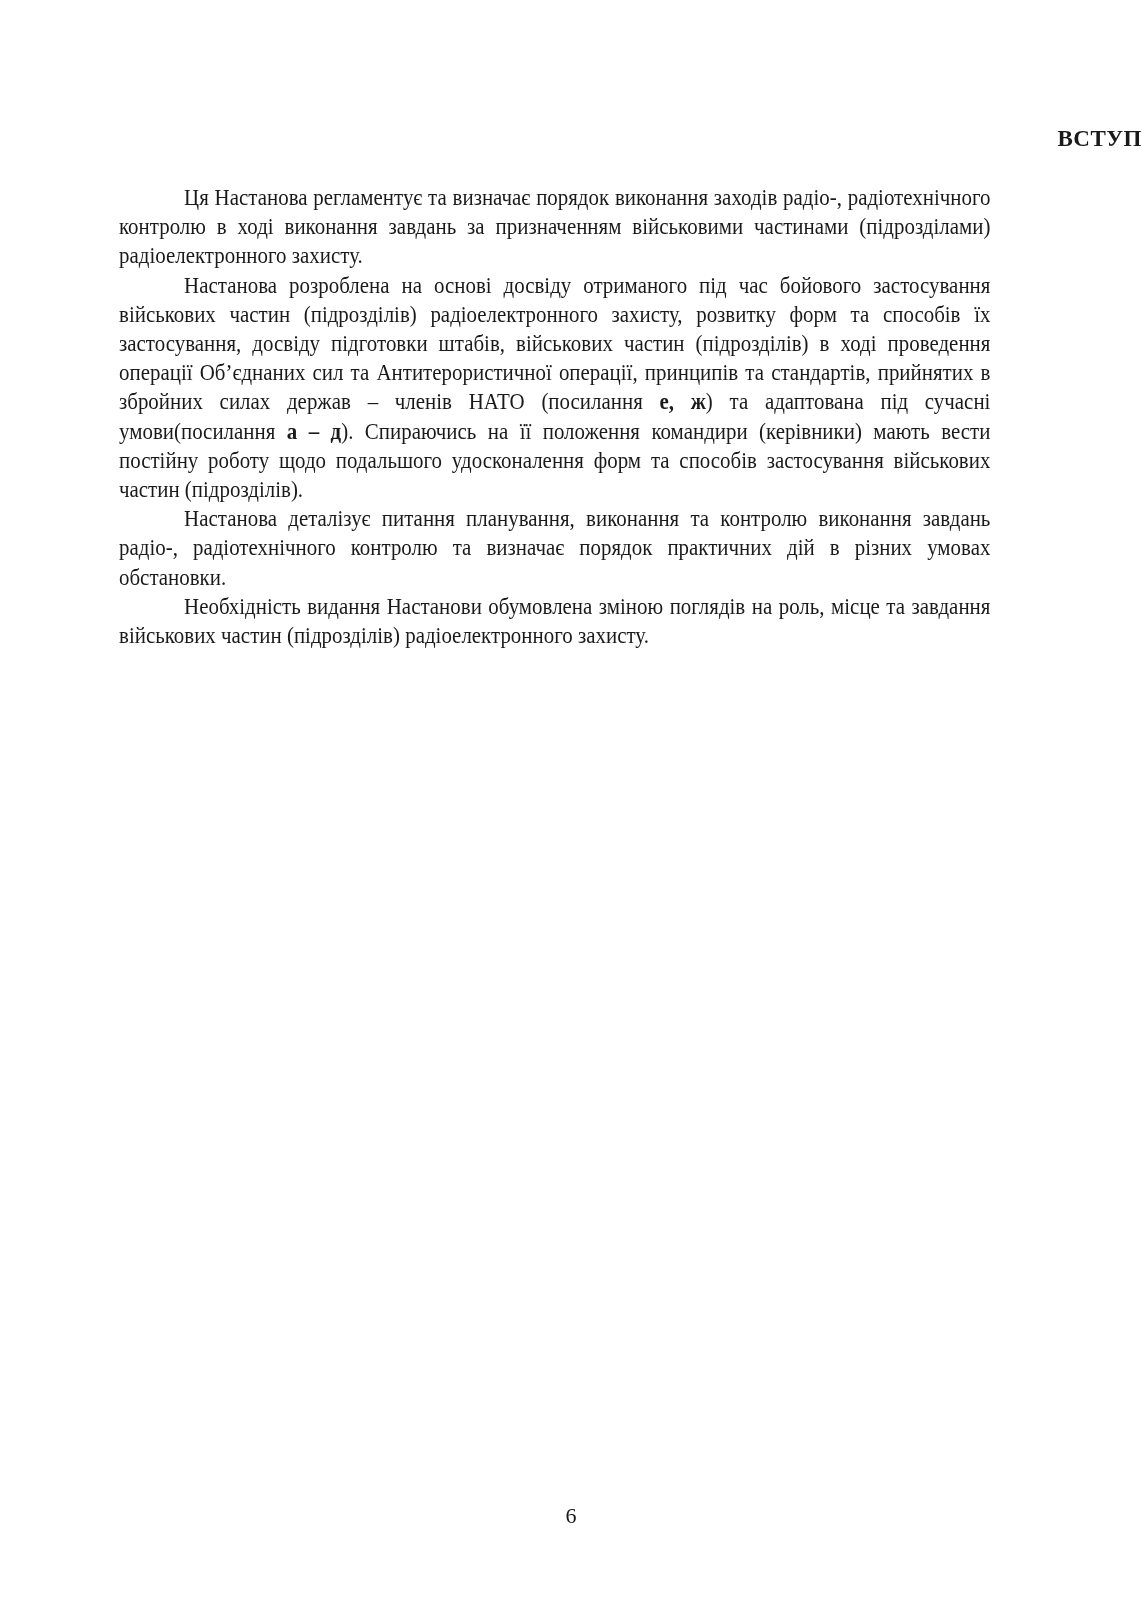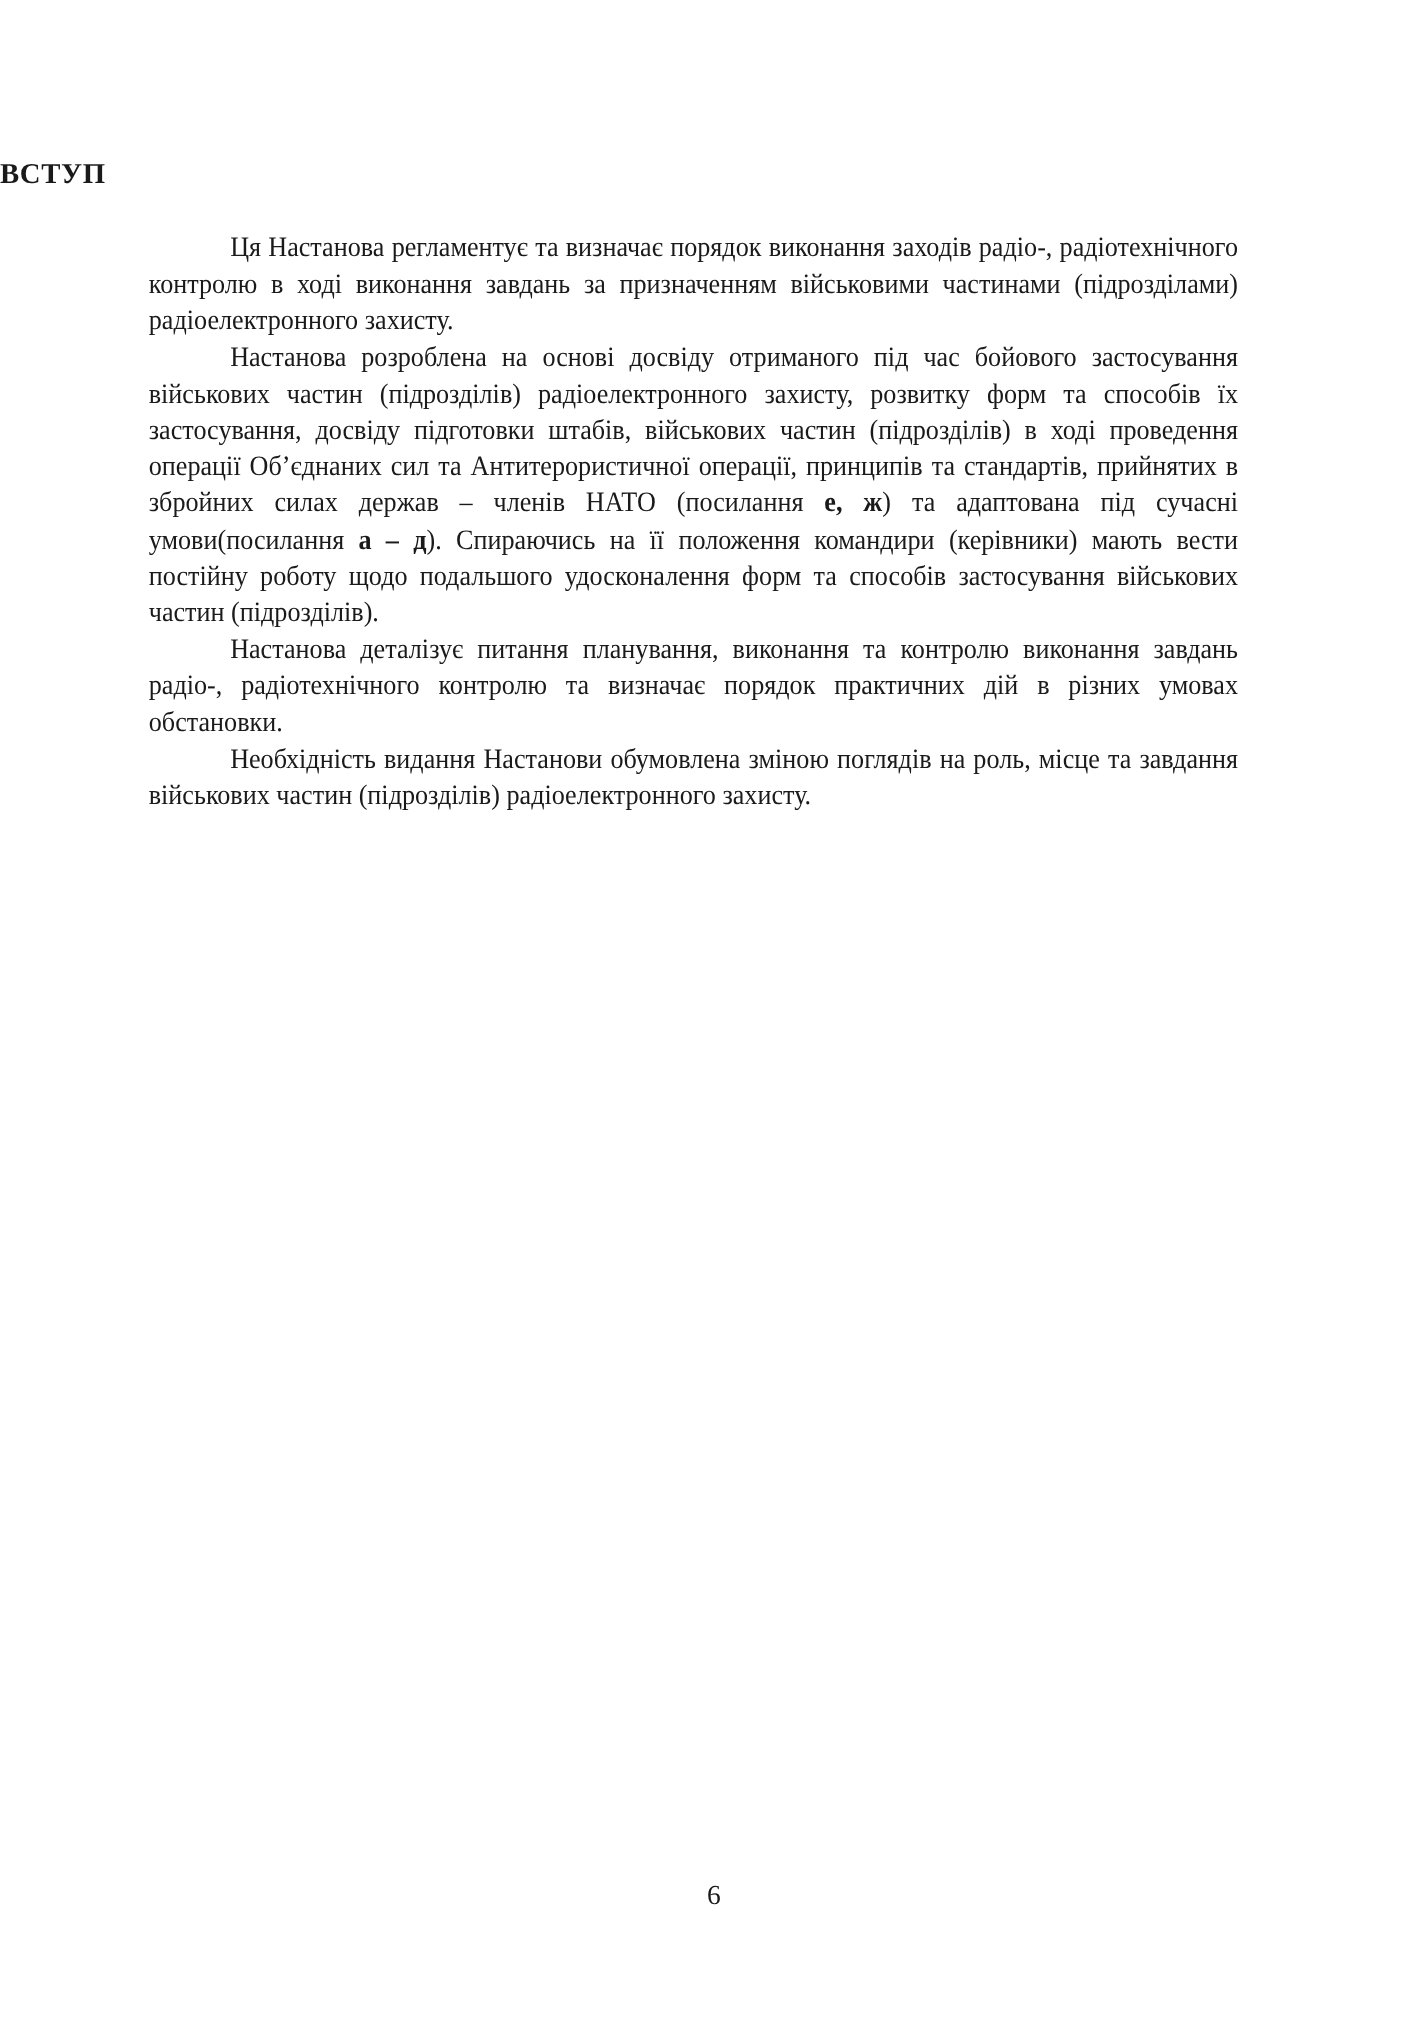--- a/index.html
+++ b/index.html
@@ -4,21 +4,21 @@
   <style>
     html, body { margin: 0; padding: 0; background: #ffffff; }
     body { width: 1142px; height: 1615px; position: relative; overflow: hidden; }
     .page {
       position: absolute; left: 0; top: 0; width: 1142px; height: 1615px;
       background: #ffffff; color: #1a1a1a;
       font-family: "Liberation Serif", "DejaVu Serif", serif;
     }
     .title {
       position: absolute; left: 0; top: 126px; width: 1142px;
-      text-align: left; font-weight: bold; font-size: 23px; letter-spacing: 0.5px;
+      text-align: right; font-weight: bold; font-size: 23px; letter-spacing: 0.5px;
     }
     .body {
       position: absolute; left: 119px; top: 183px; width: 872px;
       font-size: 22.5px; line-height: 29.2px; text-align: justify;
       transform: scaleX(0.93); transform-origin: left top;
       width: 937px;
     }
     .para { margin: 0; text-indent: 70px; text-align: justify; }
     .para .b { font-weight: bold; }
     .page-number {

